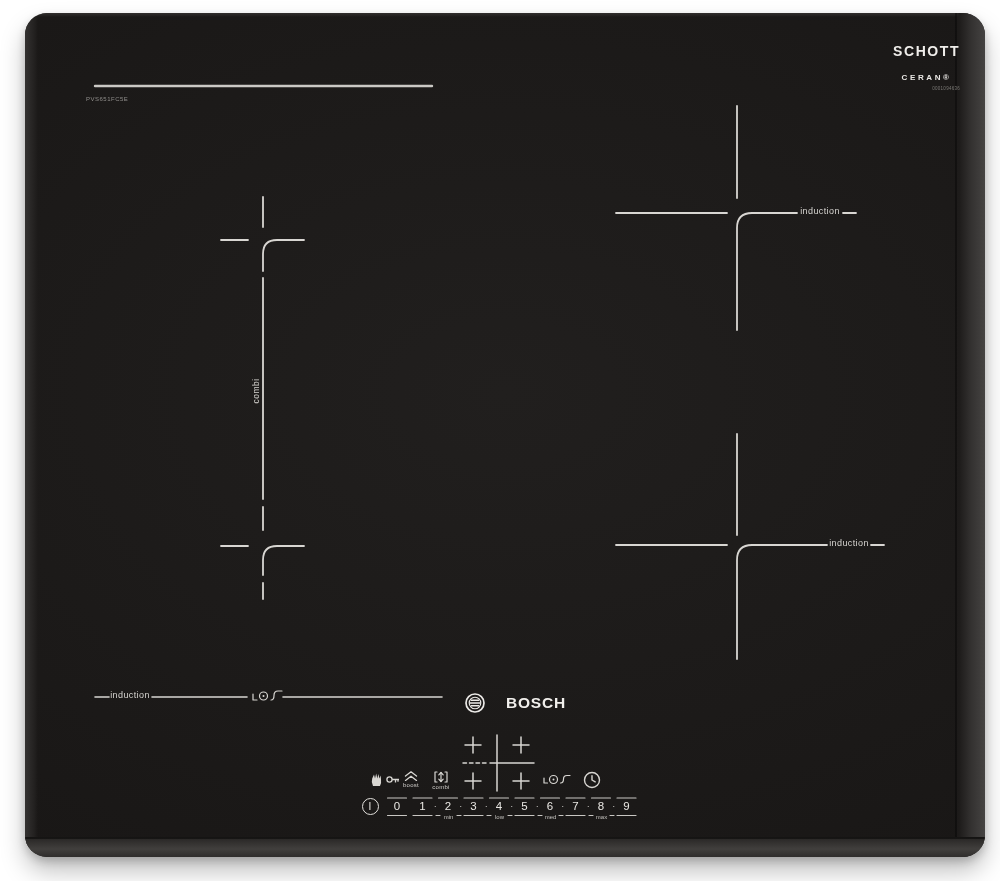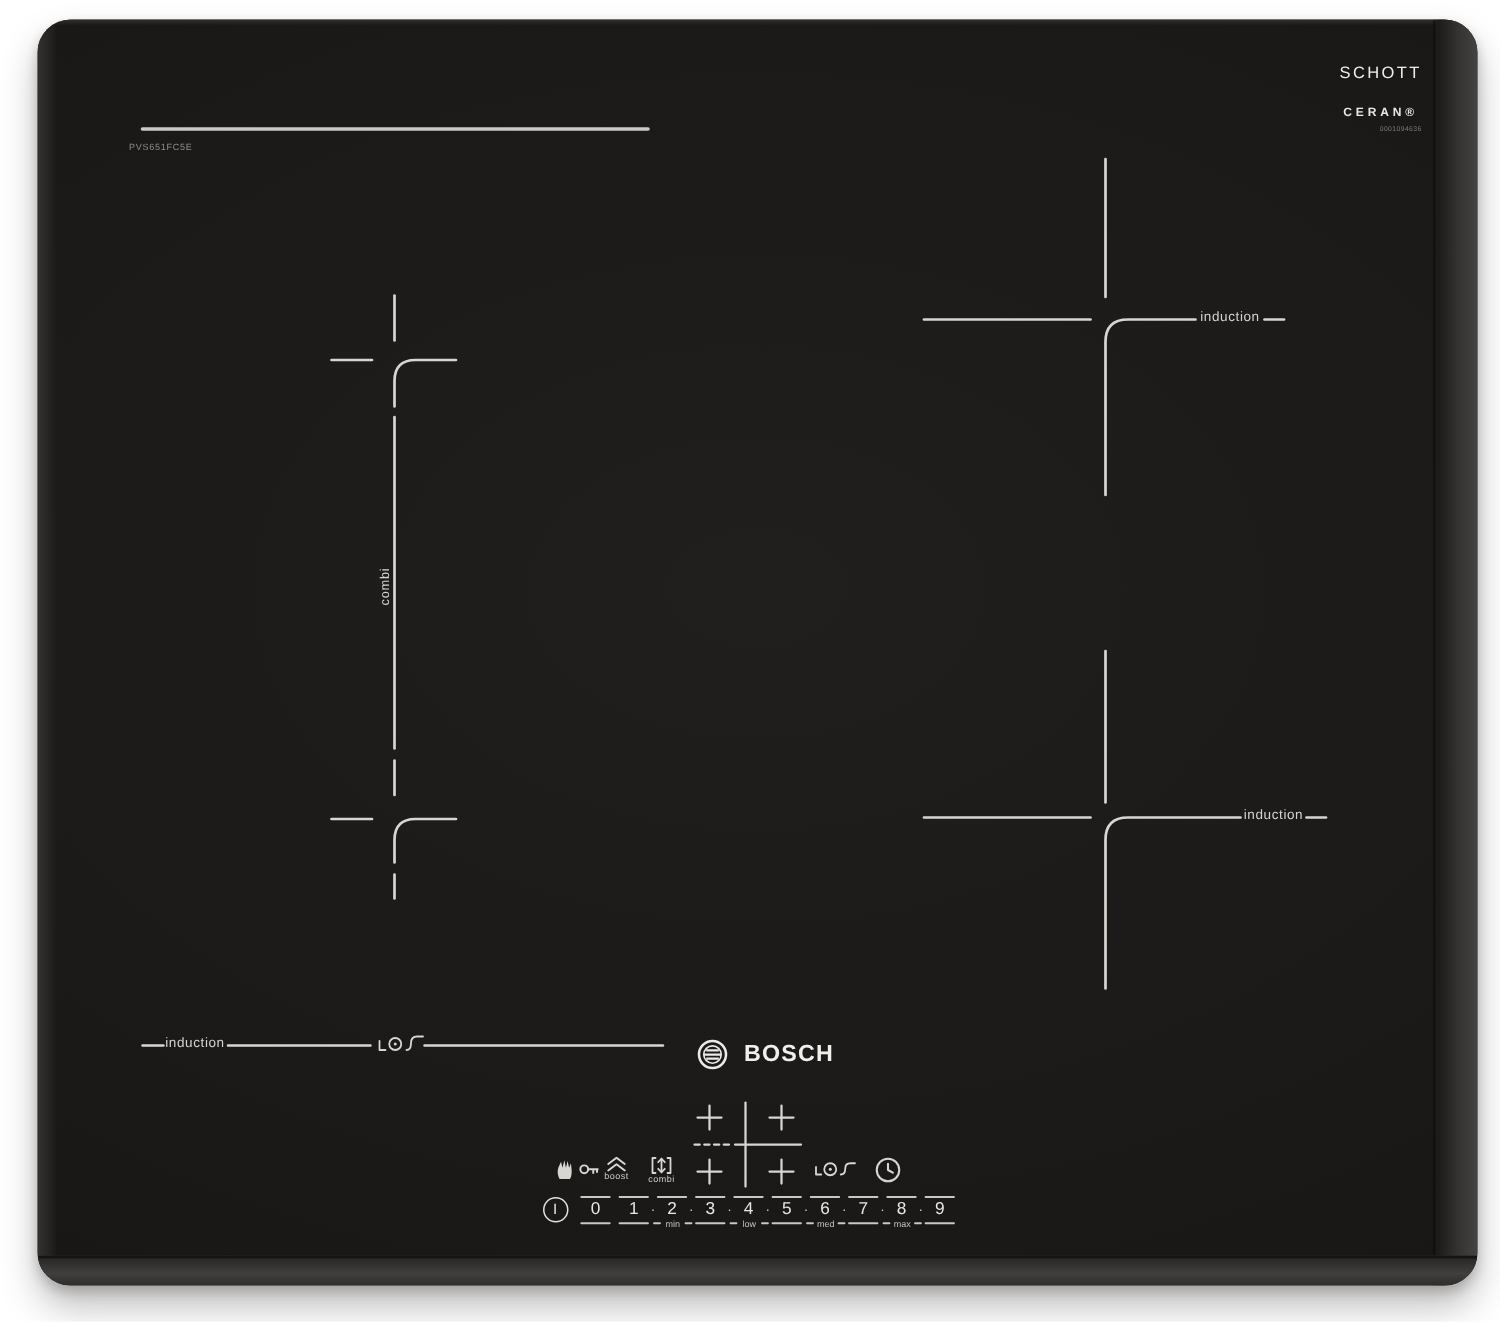--- a/index.html
+++ b/index.html
@@ -28,25 +28,25 @@
   svg.overlay{position:absolute;left:0;top:0;z-index:5;pointer-events:none}
   .t{position:absolute;z-index:6;white-space:nowrap;color:#d5d3cf}
   .c{transform:translate(-50%,-50%)}
 
   .model{font-size:6px;letter-spacing:.5px;color:#908e8b}
   .induction{font-size:9px;letter-spacing:.4px;color:#d6d4d0}
   .combi-zone{font-size:8.5px;letter-spacing:.5px;color:#d5d3cf;
               transform:translate(-50%,-50%) rotate(-90deg)}
 
   .schott{left:893px;top:44px;text-align:center;line-height:1.05}
-  .schott .l1{font-size:11px;font-weight:400;letter-spacing:1.6px;color:#efedea}
+  .schott .l1{font-size:14px;font-weight:700;letter-spacing:1.6px;color:#efedea}
   .schott .l2{font-size:8px;font-weight:700;letter-spacing:2.6px;color:#e9e7e4;margin-top:15px}
   .schott .ser{font-size:4.5px;letter-spacing:.3px;color:#7b7975;text-align:right;margin-top:5px}
 
-  .bosch-logo{left:464px;top:692px;display:flex;align-items:center;gap:10px}
+  .bosch-logo{left:464px;top:692px;display:flex;align-items:center;gap:20px}
   .bosch-word{font-size:15.5px;font-weight:700;letter-spacing:.8px;color:#f1efec}
 
   
   .ctl{position:absolute;z-index:6;display:flex;flex-direction:column;
        align-items:center;gap:1px;color:#d5d3cf}
   .ctl .lbl{font-size:6px;letter-spacing:.3px;color:#cfcdc9}
   .num{position:absolute;z-index:6;font-size:11.5px;color:#e9e7e3}
   .dot{position:absolute;z-index:6;font-size:9px;color:#cfcdc9}
   .lvl{position:absolute;z-index:6;font-size:6px;color:#c3c1bd}
   .power-btn{position:absolute;z-index:6;left:361.5px;top:797.5px;width:17px;height:17px;

